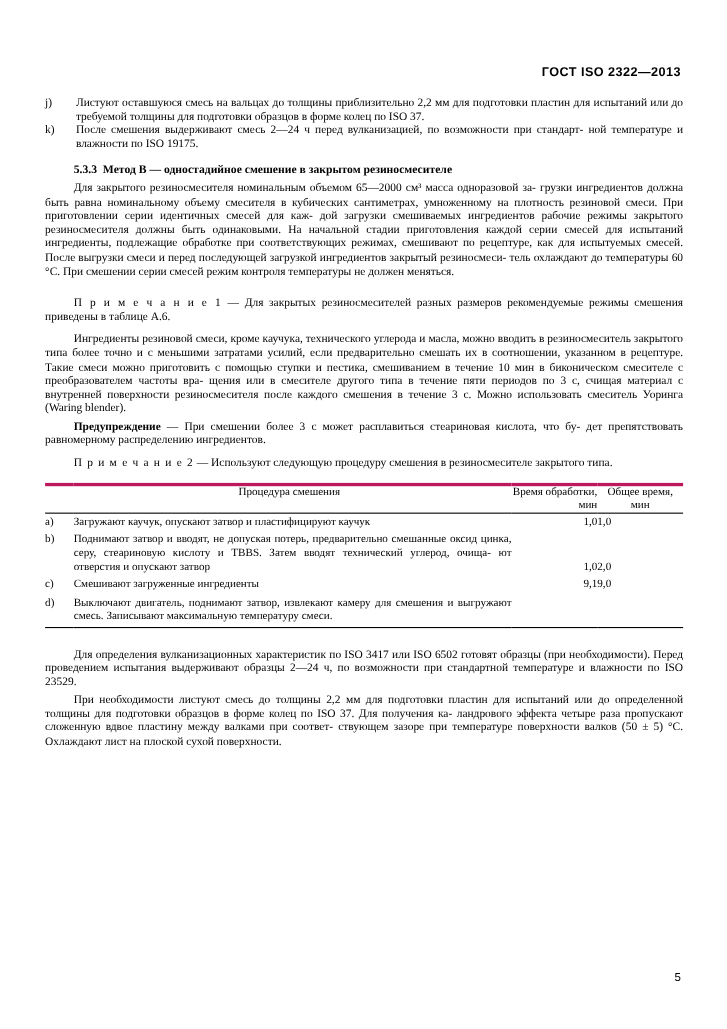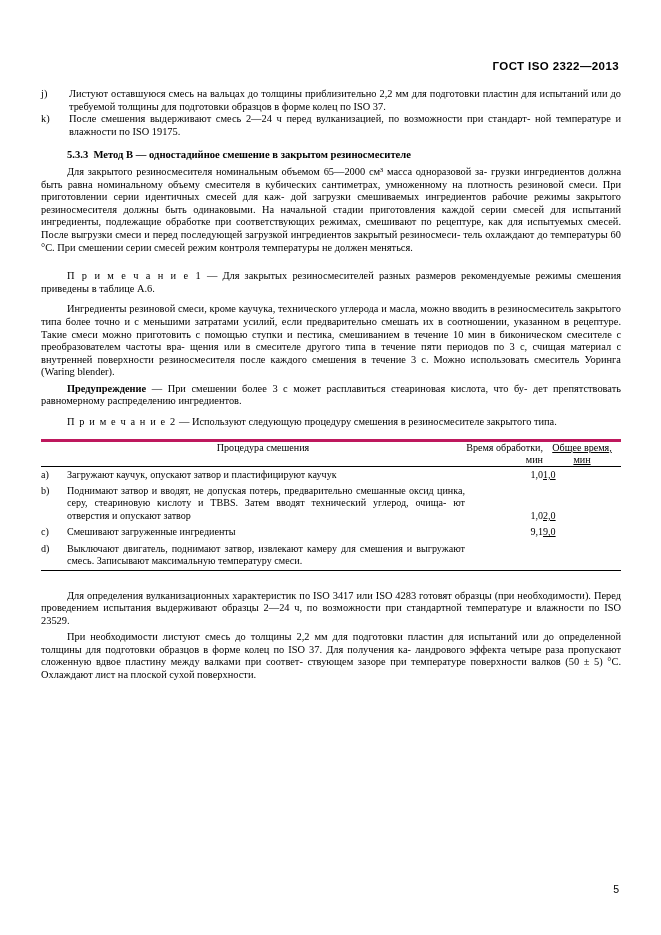--- a/index.html
+++ b/index.html
@@ -104,21 +104,20 @@
   .col-desc {
     width: 392px;
     padding-right: 6px !important;
   }
   .col-t1 {
     width: 78px;
     text-align: right;
   }
   .col-t2 {
     width: 78px;
-    text-decoration: underline;
   }
   .row-cell {
     padding: 2px 0 2px 0 !important;
     line-height: 12.4px;
   }
   .val-bottom {
     vertical-align: bottom !important;
   }
   .footer-pagenum {
     position: absolute;
@@ -216,21 +215,21 @@
     </table>
 
     <div class="gap-l"></div>
 
 
     <div class="gap-s"></div>
 
 
     <div class="gap-s"></div>
 
-    <p class="indent">Для определения вулканизационных характеристик по ISO 3417 или ISO 4283 готовят образцы (при необходимости). Перед проведением испытания выдерживают образцы 2—24 ч, по возможности при стандартной температуре и влажности по ISO 23529.</p>
+    <p class="indent">Для определения вулканизационных характеристик по ISO 3417 или ISO 6502 готовят образцы (при необходимости). Перед проведением испытания выдерживают образцы 2—24 ч, по возможности при стандартной температуре и влажности по ISO 23529.</p>
 
     <div class="gap-s"></div>
 
     <p class="indent">При необходимости листуют смесь до толщины 2,2 мм для подготовки пластин для испытаний или до определенной толщины для подготовки образцов в форме колец по ISO 37. Для получения ка- ландрового эффекта четыре раза пропускают сложенную вдвое пластину между валками при соответ- ствующем зазоре при температуре поверхности валков (50 ± 5)  °С. Охлаждают лист на плоской сухой поверхности.</p>
 
   </div>
 
   <div class="footer-pagenum">5</div>
 
 </div>

